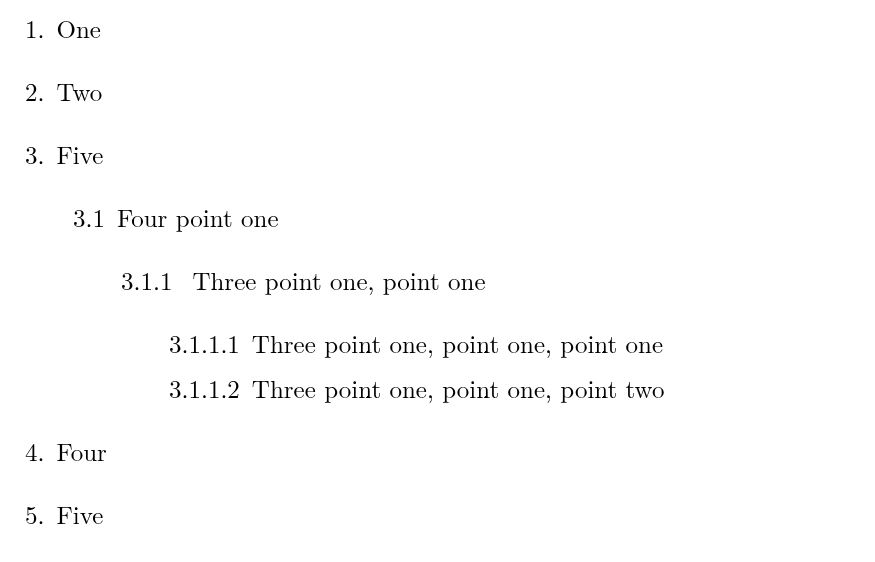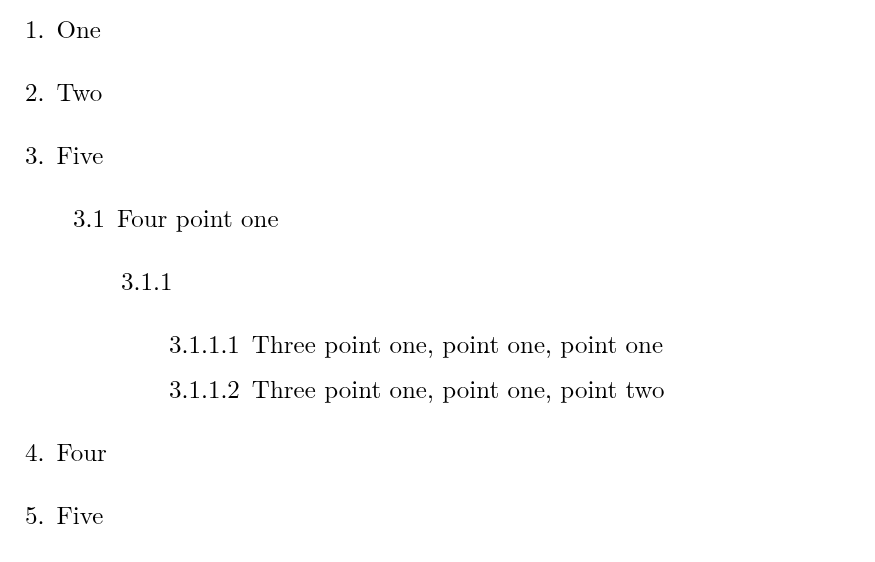--- a/index.html
+++ b/index.html
@@ -74,20 +74,21 @@
   </div>
 
   <div class="group3">
     <div class="item level1">
       <span class="num">3.1</span>
       <span class="txt">Four point one</span>
     </div>
 
     <div class="item level2">
       <span class="num">3.1.1</span>
+      <span class="txt">Three point one, point one</span>
     </div>
 
     <div class="item level3 tight">
       <span class="num">3.1.1.1</span>
       <span class="txt">Three point one, point one, point one</span>
     </div>
 
     <div class="item level3">
       <span class="num">3.1.1.2</span>
       <span class="txt">Three point one, point one, point two</span>

